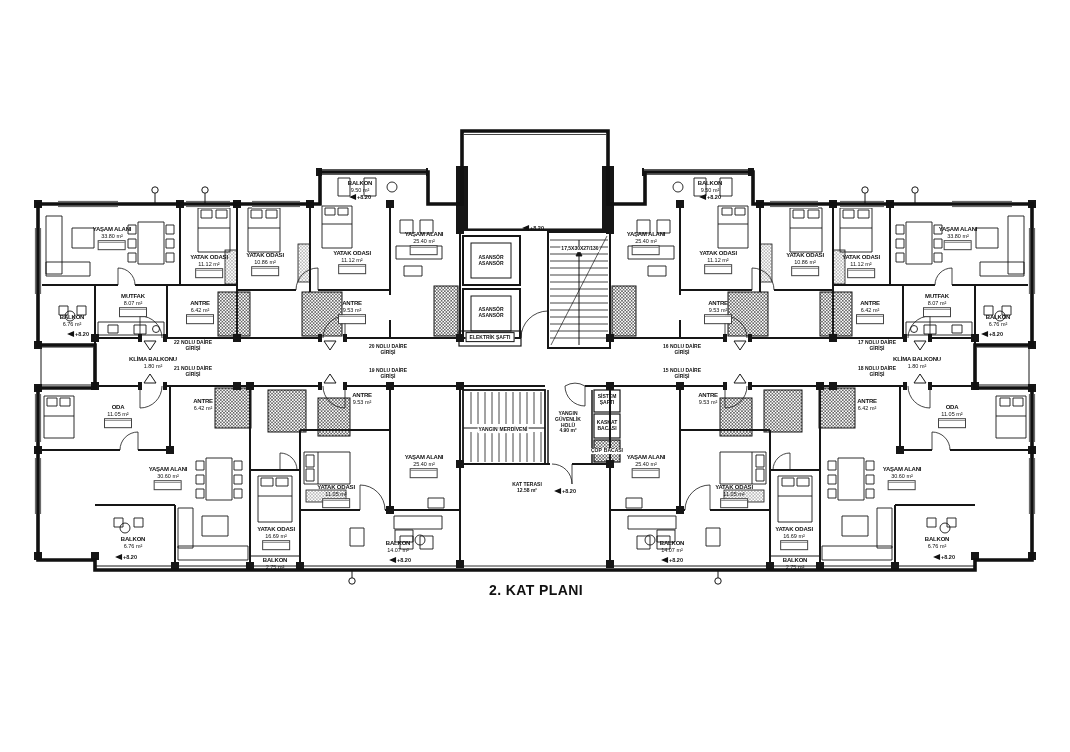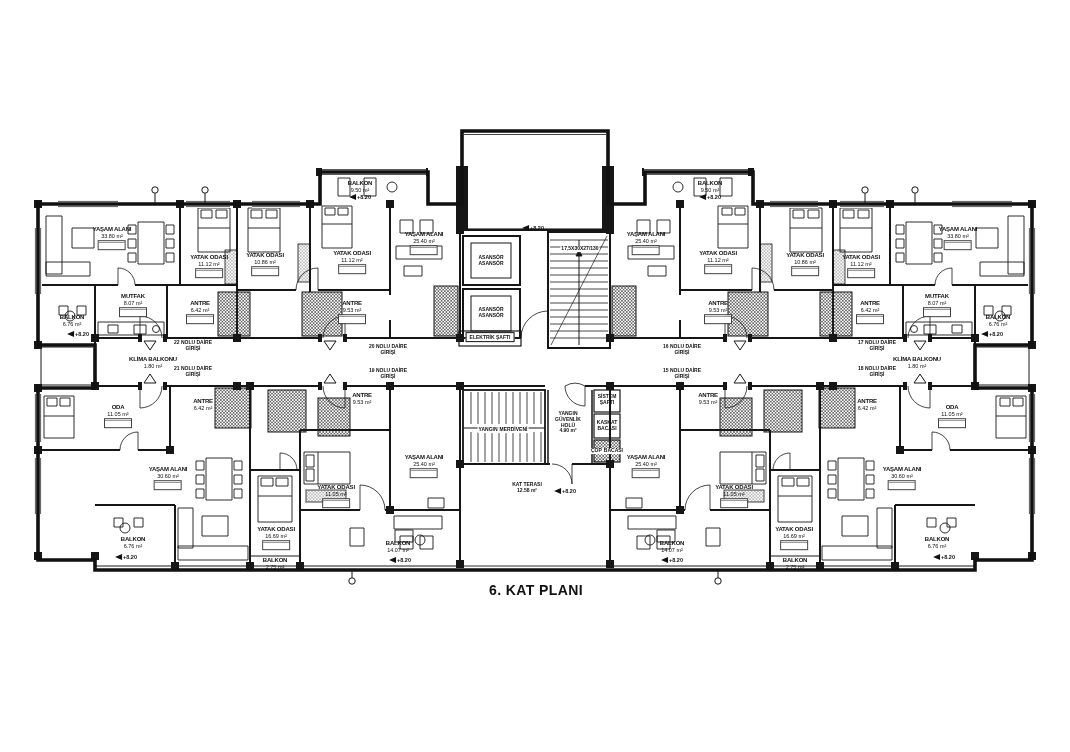--- a/index.html
+++ b/index.html
@@ -484,15 +484,15 @@
     </div>
 <div class="elev" style="left:672px;top:560px">
       <span class="flag"></span>
       <span>+8.20</span>
     </div>
 <div class="elev" style="left:944px;top:557px">
       <span class="flag"></span>
       <span>+8.20</span>
     </div>
 
-<div class="title">6. KAT PLANI</div>
+<div class="title">2. KAT PLANI</div>
 
 </div>
 
 </body></html>

